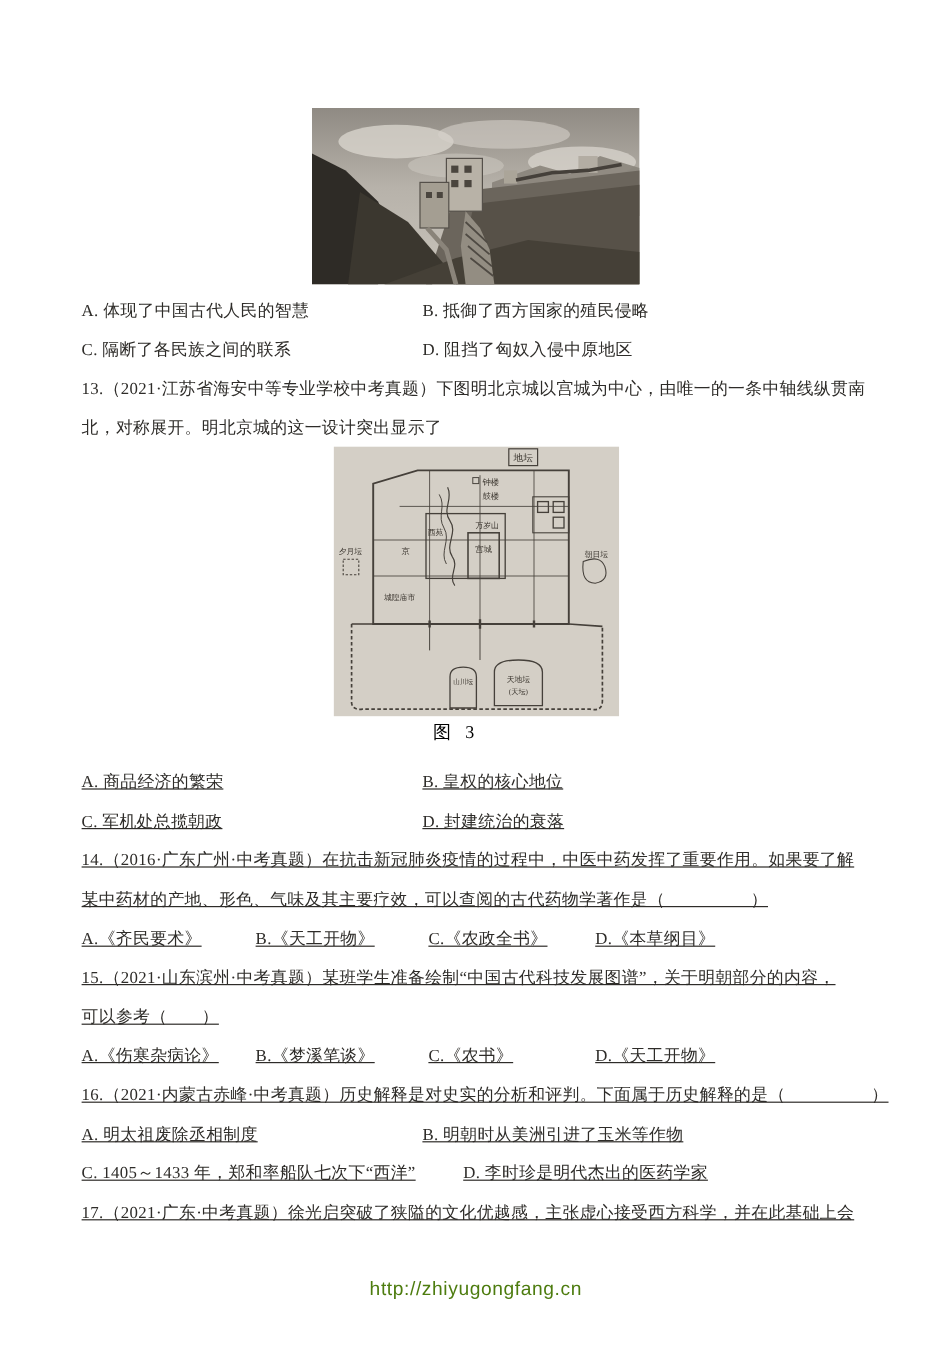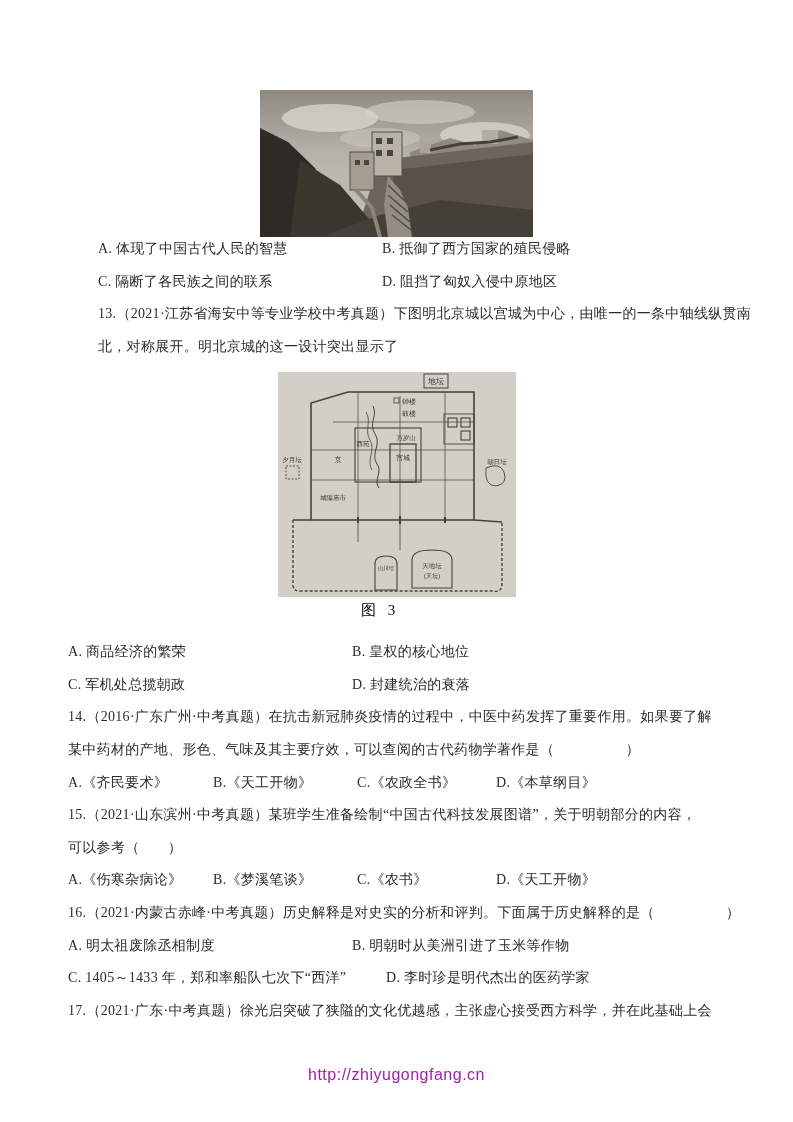--- a/index.html
+++ b/index.html
@@ -7,43 +7,43 @@
     width:793px;height:1122px;position:relative;background:#ffffff;
     font-family:"Liberation Serif","DejaVu Serif",serif;
     color:#2e2c29;overflow:hidden;
   }
   .abs{position:absolute;}
   
   #gw-fig{left:260px;top:90px;width:273px;height:147px;margin:0;}
   #gw-fig svg{display:block;width:100%;height:100%;}
   
   .textflow{position:absolute;left:68px;width:662px;}
-  #text-top{top:233px;margin-left:30px;}
-  #text-bottom{top:636px;}
+  #text-top{top:243px;}
+  #text-bottom{top:636px;text-decoration:underline;}
   .line{
     height:32.6px;display:flex;align-items:center;
     font-size:14px;letter-spacing:0.3px;white-space:pre;
   }
   .grid{display:grid;align-items:center;height:32.6px;
     font-size:14px;letter-spacing:0.3px;white-space:pre;}
   .cols-2{grid-template-columns:284px 1fr;}
   .cols-2b{grid-template-columns:318px 1fr;}
   .cols-4{grid-template-columns:145px 144px 139px 1fr;}
   
   #map-fig{left:278px;top:372px;width:204px;margin:0;}
   #map-fig svg{display:block;width:238px;height:225px;}
   #map-caption{
     text-align:center;font-size:15px;letter-spacing:4px;
     margin-top:4px;color:#000000;
   }
   
   #footer{
     left:0;top:1066px;width:793px;text-align:center;
     font-family:"Liberation Sans","DejaVu Sans",sans-serif;
-    font-size:16px;color:#a21caf;letter-spacing:0.5px;
+    font-size:16px;color:#4d7c0f;letter-spacing:0.5px;
   }
   .mapink{stroke:#45403a;fill:none;}
   .maplabel{fill:#3a352e;font-family:"Liberation Serif","DejaVu Serif",serif;}
 </style>
 </head>
 <body>
 
 <figure id="gw-fig" class="abs">
   <svg viewBox="0 0 273 147">
     <defs>

